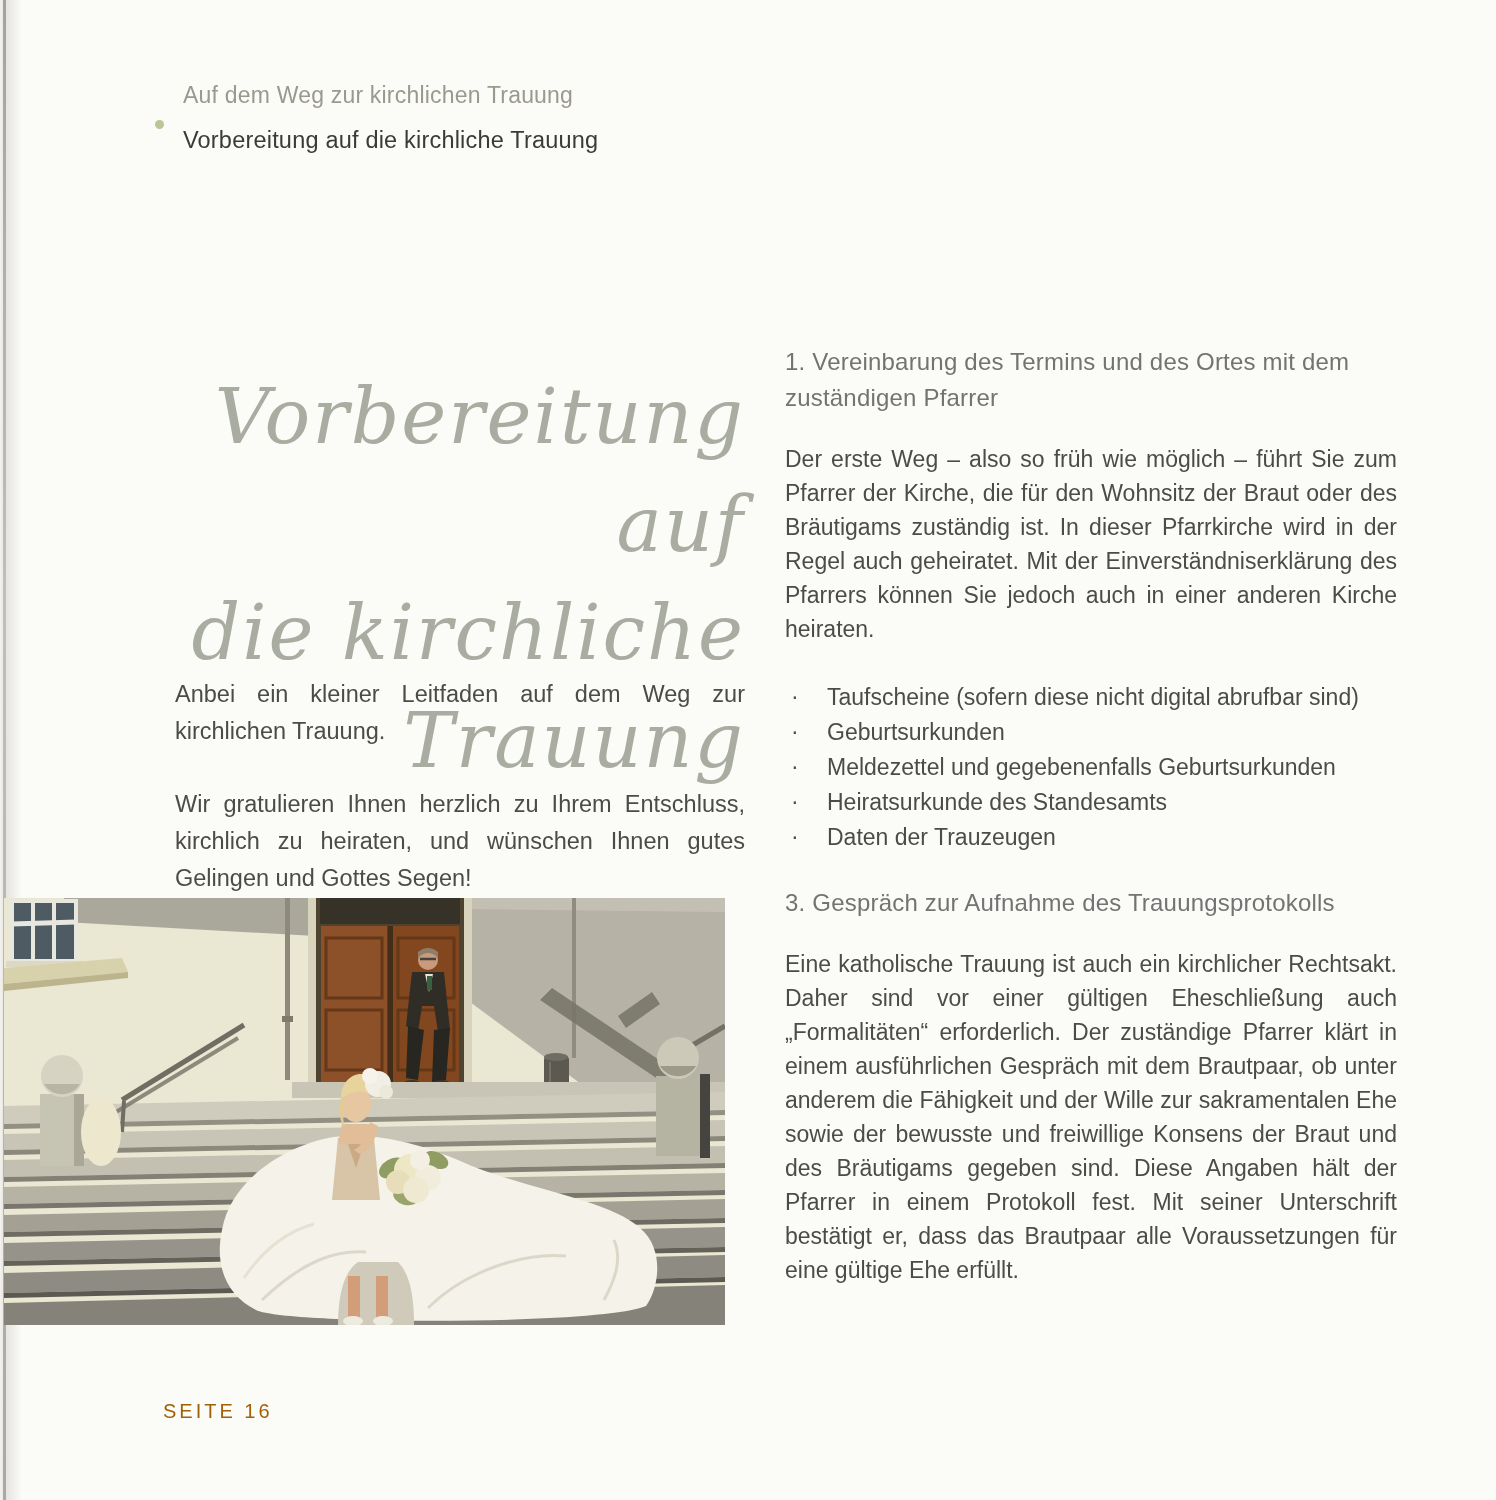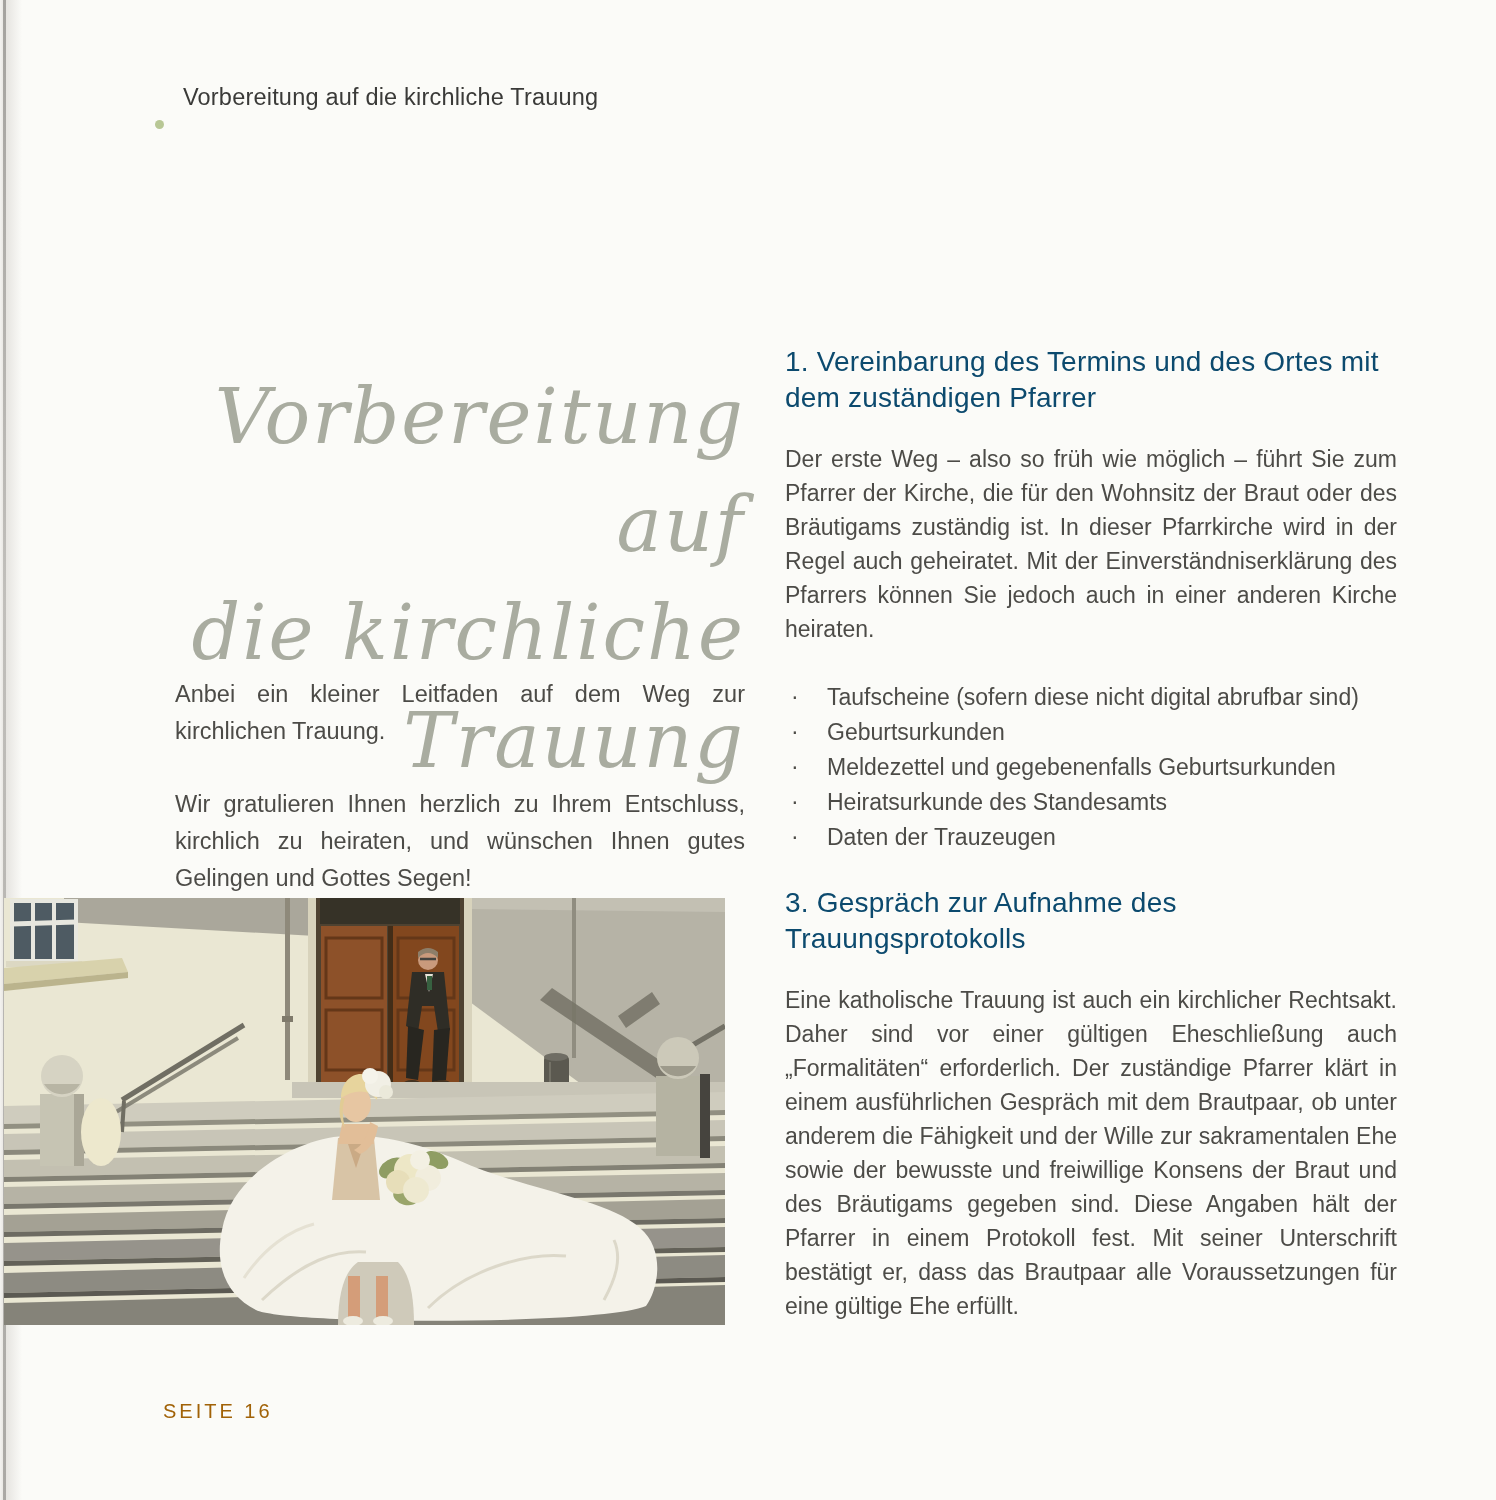--- a/index.html
+++ b/index.html
@@ -15,21 +15,21 @@
   }
   
   .scan-edge{position:absolute;left:0;top:0;width:26px;height:100%;
     background:linear-gradient(90deg,#f4f3f0 0%,#e4e2de 18%,#fbfbf8 85%);}
   .scan-line{position:absolute;left:3px;top:0;width:3px;height:100%;
     background:linear-gradient(180deg,#8f8d89,#b5b3af 40%,#979591);opacity:.75;}
 
   
   .kicker-block{position:absolute;left:183px;top:80px;width:700px;}
   .kicker{font-size:23px;line-height:30px;color:#9b998f;letter-spacing:.2px;}
-  .kicker-title{font-size:23.5px;line-height:30px;color:#3a3a38;margin-top:2px;letter-spacing:.2px;}
+  .kicker-title{font-size:23.5px;line-height:30px;color:#3a3a38;margin-top:15px;letter-spacing:.2px;}
   .kicker-dot{position:absolute;left:-28px;top:40px;width:9px;height:9px;border-radius:50%;
     background:#b8c795;}
 
   
   .display-title{
     position:absolute;left:90px;top:312px;width:655px;
     text-align:right;
     font-family:"DejaVu Serif", serif;
     font-style:italic;font-weight:normal;
     font-size:76px;line-height:108px;
@@ -40,21 +40,21 @@
   .intro{position:absolute;left:175px;top:676px;width:570px;}
   .intro p{margin:0 0 36px;font-size:23.5px;line-height:37px;color:#4c4b47;
     text-align:justify;}
 
   
   .photo{position:absolute;left:4px;top:898px;width:721px;height:427px;margin:0;}
   .photo svg{display:block;}
 
   
   .col-right{position:absolute;left:785px;top:344px;width:612px;}
-  .section-heading{font-size:28px;line-height:36px;color:#0c4a6e;margin:0 0 26px;
+  .section-heading{font-size:24px;line-height:36px;color:#737373;margin:0 0 26px;
     font-weight:normal;letter-spacing:.2px;}
   .col-right p{font-size:23px;line-height:34px;color:#4c4b47;text-align:justify;
     margin:0 0 30px;}
   .doc-list{list-style:none;margin:6px 0 30px;padding:0;}
   .doc-list li{position:relative;padding-left:42px;font-size:23px;line-height:35px;
     color:#4c4b47;}
   .doc-list .marker{position:absolute;left:6px;top:-1px;color:#4c4b47;}
   .gap-after-p1{margin-bottom:34px !important;}
 
   
@@ -63,20 +63,21 @@
 </style>
 </head>
 <body>
 
 <div class="page">
 
   <div class="scan-edge"></div>
   <div class="scan-line"></div>
 
   <header class="kicker-block">
+    <div class="kicker">Auf dem Weg zur kirchlichen Trauung</div>
     <div class="kicker-title">Vorbereitung auf die kirchliche Trauung</div>
     <span class="kicker-dot"></span>
   </header>
 
   <h1 class="display-title">
     <span>Vorbereitung auf</span><br>
     <span>die kirchliche</span><br>
     <span>Trauung</span>
   </h1>
 

